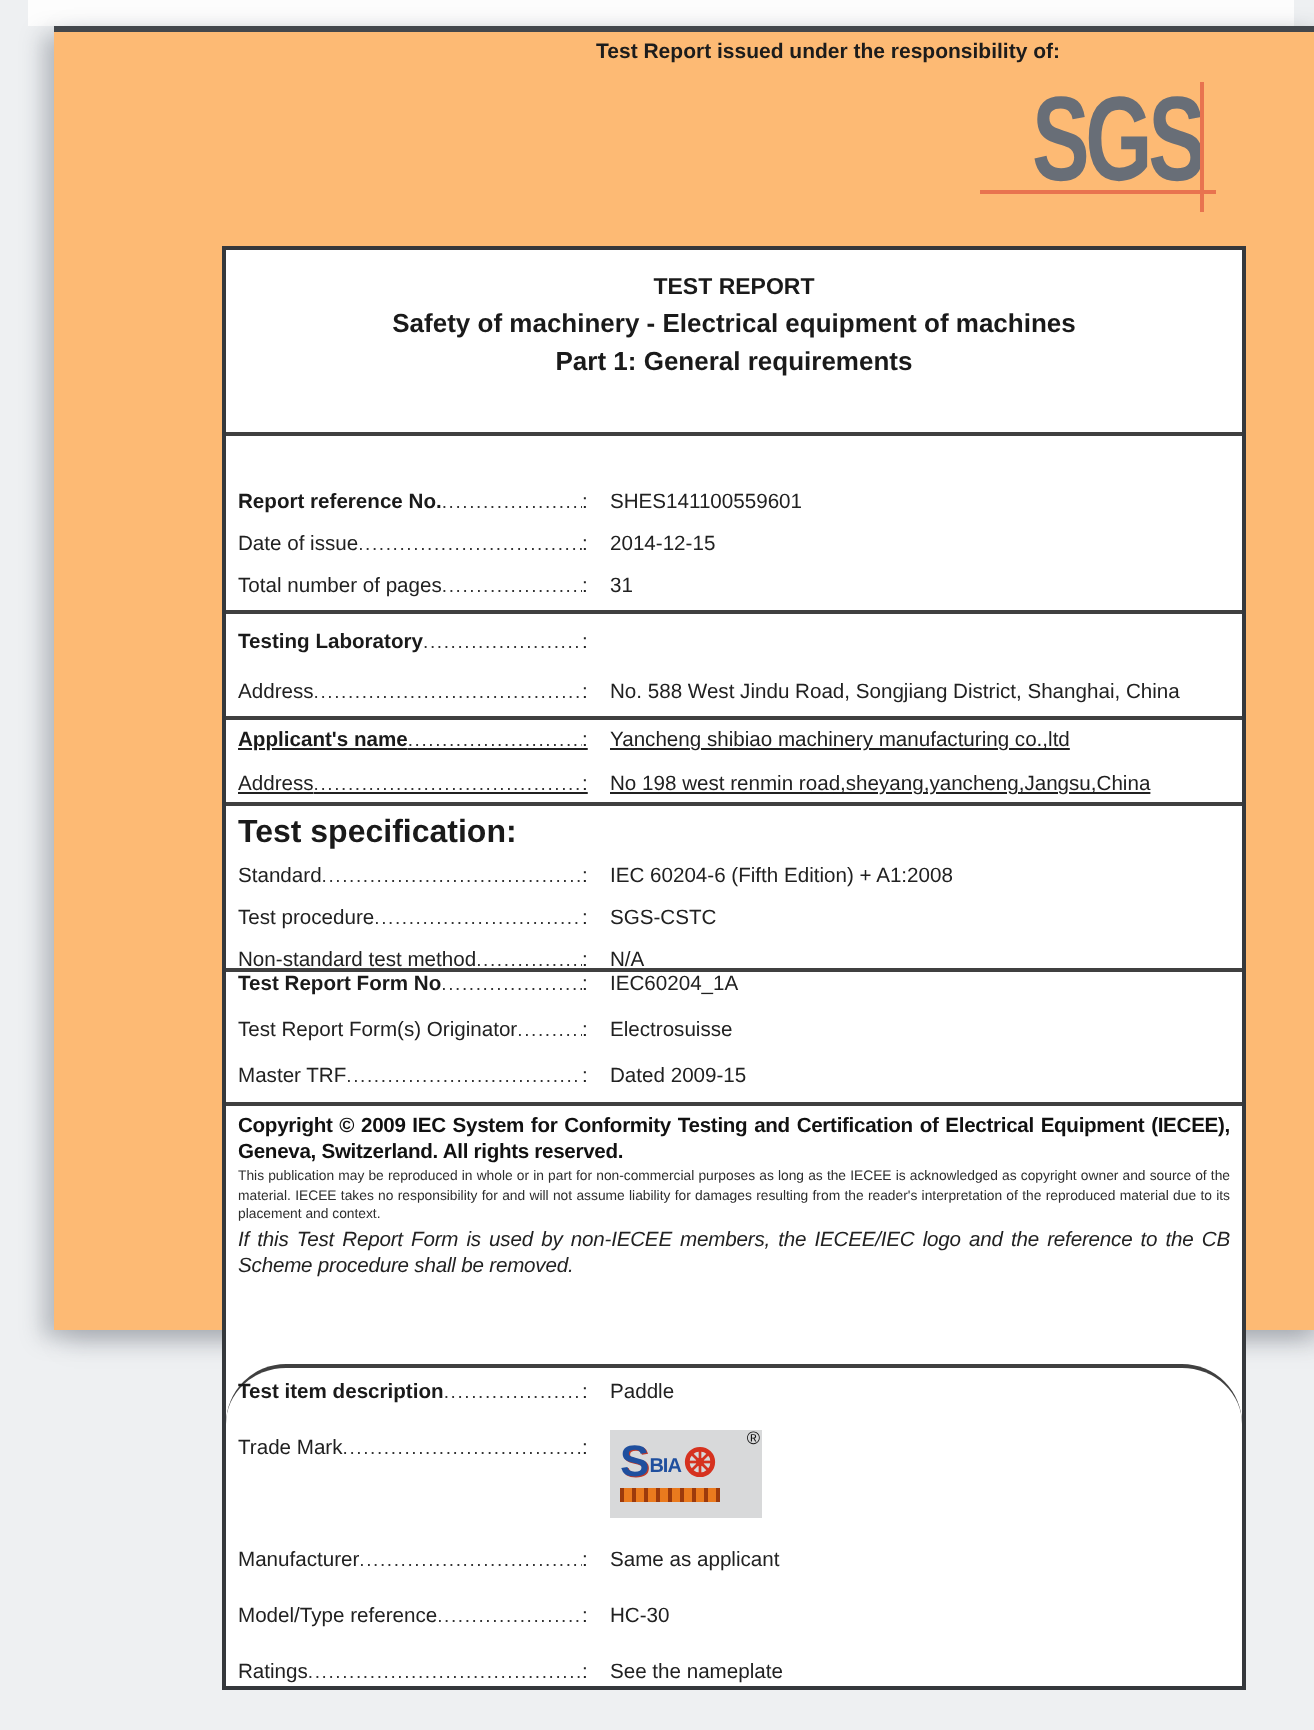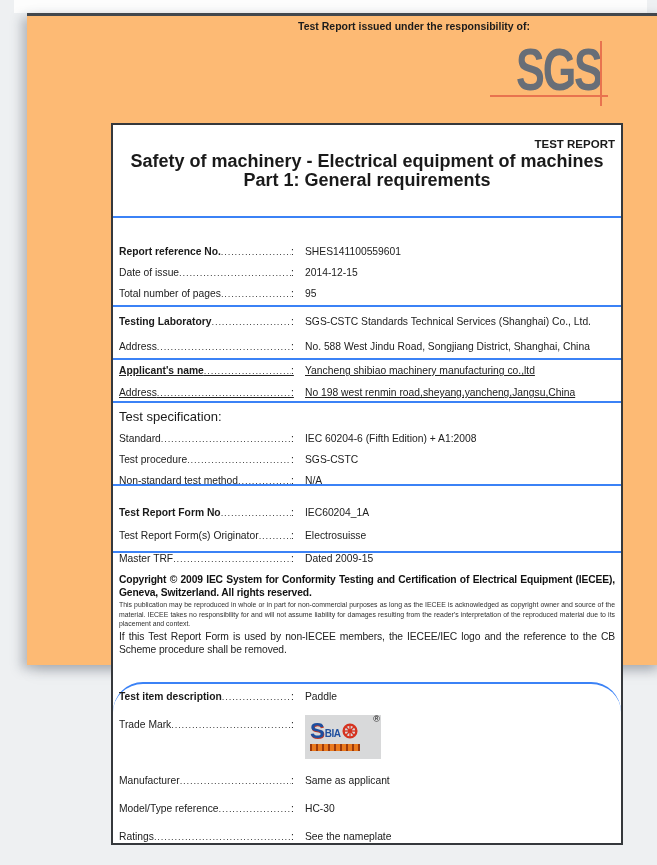--- a/index.html
+++ b/index.html
@@ -43,58 +43,58 @@
   }
   .ch-h{position:absolute;left:463px;top:79px;width:118px;height:2px;background:#e8734f;}
   .ch-v{position:absolute;left:573px;top:25px;width:2px;height:65px;background:#e8734f;}
 
   
   .report-table{
     position:absolute;left:84px;top:107px;width:512px;
     border:2px solid #35383c;box-sizing:border-box;background:#fff;
   }
   .sec{position:relative;box-sizing:border-box;padding:0 6px;}
-  .sec + .sec{border-top:2px solid #3b82f6;}
+  .sec + .sec{border-top:2px solid #404040;}
 
   .sec-title{height:91px;padding-top:11px;text-align:center;}
   .title-line{font-weight:bold;color:#1a1a1a;}
-  .title-line-1,.title-line-2{font-size:11.5px;line-height:16px;text-align:right;}
-  .title-line-3,.title-line-4{font-size:18px;line-height:19px;}
+  .title-line-1,.title-line-2{font-size:11.5px;line-height:16px;}
+  .title-line-3,.title-line-4{font-size:13px;line-height:19px;}
 
   .sec-report-meta{height:89px;padding-top:27px;}
   .sec-testing-laboratory{height:53px;padding-top:8px;}
   .sec-applicant{height:43px;padding-top:4px;}
   .sec-test-specification{height:83px;padding-top:7px;}
-  .sec-trf{height:67px;padding-top:20px;}
-  .sec-copyright{height:131px;padding-top:20px;}
+  .sec-trf{height:67px;padding-top:0;}
+  .sec-copyright{height:131px;padding-top:4px;}
   .sec-test-item{height:161px;padding-top:6px;border-radius:30px;}
 
   .row{display:flex;align-items:baseline;font-size:10.3px;line-height:13px;color:#212121;}
   .sec-report-meta .row{margin-bottom:8px;}
   .sec-testing-laboratory .row{margin-bottom:12px;}
   .sec-applicant .row{margin-bottom:9px;text-decoration:underline;}
   .sec-test-specification .row{margin-bottom:8px;}
   .sec-trf .row{margin-bottom:10px;}
   .sec-test-item .row{margin-bottom:15px;}
 
-  .sec-heading{font-weight:normal;font-size:13px;line-height:14px;margin-bottom:8px;color:#1a1a1a;}
+  .sec-heading{font-weight:bold;font-size:16px;line-height:14px;margin-bottom:8px;color:#1a1a1a;}
 
   .lbl{display:flex;align-items:baseline;width:172px;flex:none;overflow:hidden;}
   .lbl-txt{white-space:nowrap;}
   .lbl-txt.b{font-weight:bold;color:#1a1a1a;}
   .dots{flex:1;overflow:hidden;white-space:nowrap;font-weight:normal;color:#333;}
   .dots::before{content:"....................................................................................";letter-spacing:.8px;font-size:9.5px;}
   .colon{flex:none;width:6px;}
   .val{margin-left:8px;white-space:nowrap;}
 
   
   .para{text-align:justify;margin:0 0 1px 0;}
   .bold-para{font-weight:bold;font-size:10.3px;line-height:13px;letter-spacing:-.15px;color:#111;}
   .fine-para{font-size:6.9px;line-height:9.5px;color:#2e2e2e;}
-  .normal-para{font-size:10.3px;line-height:13px;letter-spacing:-.1px;}
+  .normal-para{font-size:10.3px;line-height:13px;letter-spacing:-.1px;font-style:italic;}
 
   
   .row-trademark{align-items:flex-start;}
   .row-trademark .val{margin-left:8px;}
   .tm-box{position:relative;width:76px;height:44px;background:#d8d9da;margin-top:-3px;}
   .tm-reg{position:absolute;right:1px;top:0;font-size:9px;line-height:9px;color:#111;}
   .tm-text-row{position:absolute;left:5px;top:7px;display:flex;align-items:flex-end;}
   .tm-s{color:#1f4f9e;font-weight:bold;font-size:22px;line-height:18px;text-shadow:.6px .6px 0 #c03a28;}
   .tm-rest{color:#1f4f9e;font-weight:bold;font-size:10px;line-height:13px;letter-spacing:-.5px;}
   .tm-wheel{width:18px;height:18px;margin-left:1px;margin-bottom:0;}
@@ -142,31 +142,30 @@
             <span class="colon">:</span>
     <span class="val">2014-12-15</span>
   </div>
 
   <div class="row">
     <span class="lbl">
               <span class="lbl-txt">Total number of pages</span>
               <span class="dots"></span>
             </span>
             <span class="colon">:</span>
-    <span class="val">95</span>
+    <span class="val">31</span>
   </div>
 </div>
         <div class="sec sec-testing-laboratory">
   <div class="row">
     <span class="lbl">
               <span class="lbl-txt b">Testing Laboratory</span>
               <span class="dots"></span>
             </span>
             <span class="colon">:</span>
-    <span class="val">SGS-CSTC Standards Technical Services (Shanghai) Co., Ltd.</span>
   </div>
 
   <div class="row">
     <span class="lbl">
               <span class="lbl-txt">Address</span>
               <span class="dots"></span>
             </span>
             <span class="colon">:</span>
     <span class="val">No. 588 West Jindu Road, Songjiang District, Shanghai, China</span>
   </div>

